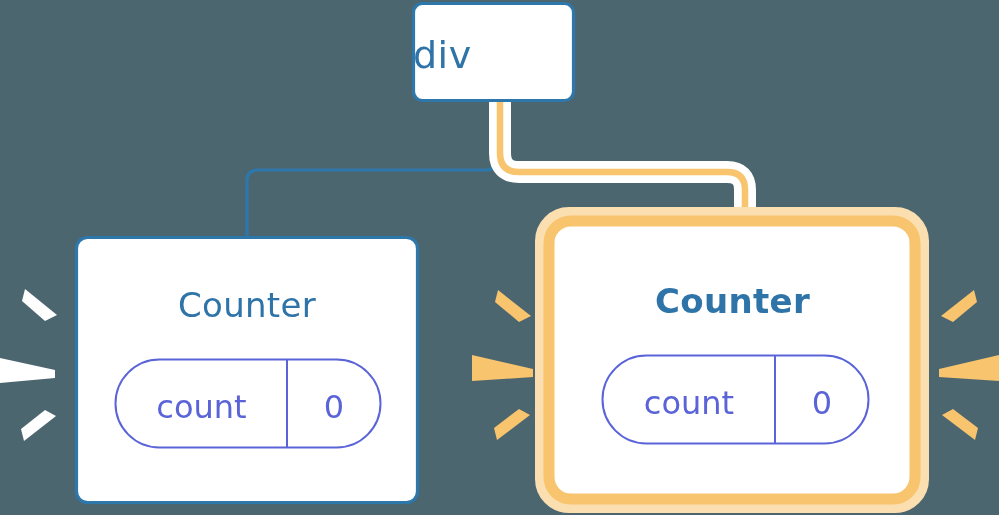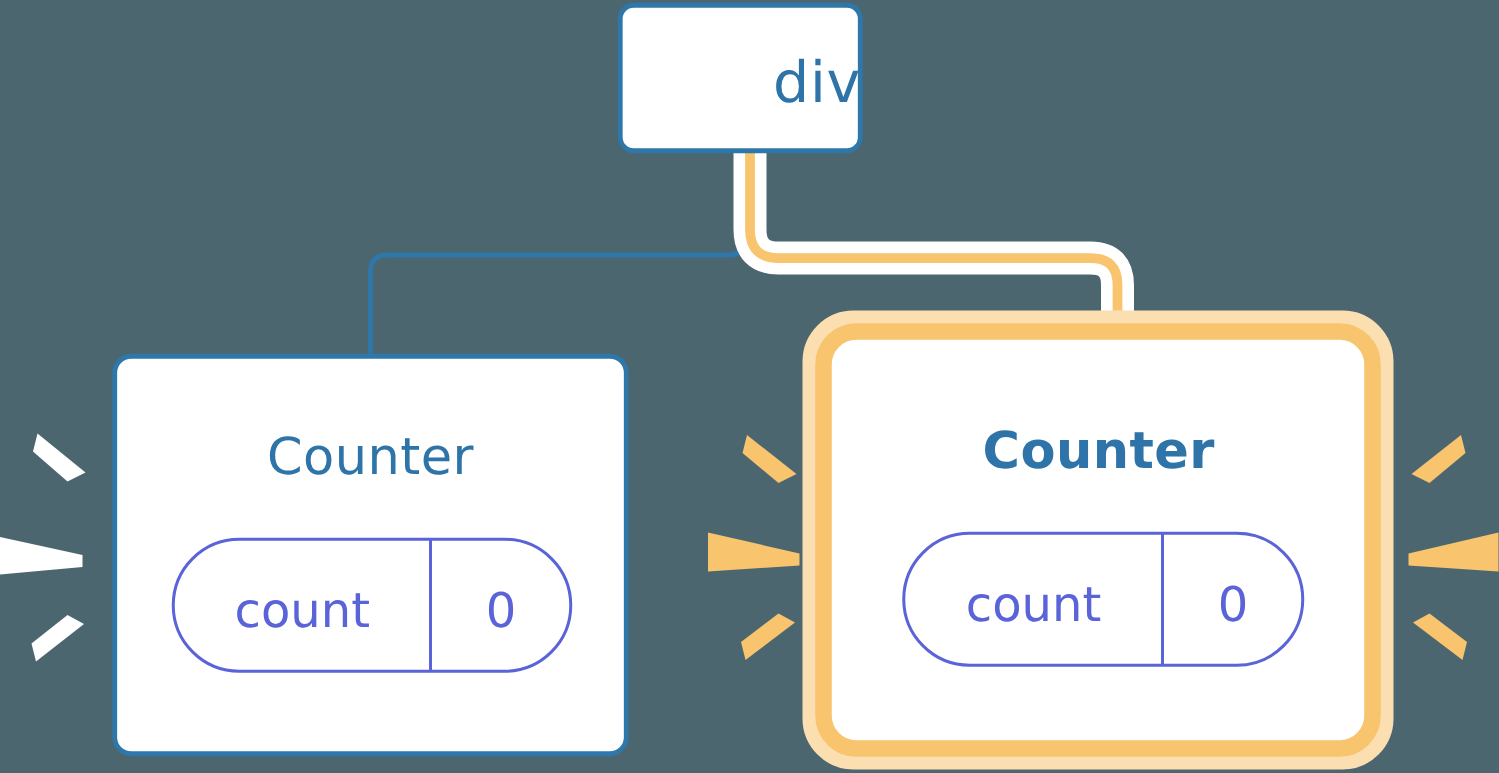--- a/index.html
+++ b/index.html
@@ -93,21 +93,21 @@
 
       <rect x="560" y="232" width="344" height="256" rx="13" ry="13" fill="#ffffff" stroke="none"></rect>
 
       <g>
         <rect x="602.5" y="355.5" width="266" height="88" rx="44" ry="44" fill="#ffffff" stroke="#5a63d8" stroke-width="2"></rect>
         <line x1="775" y1="355.5" x2="775" y2="443.5" stroke="#5a63d8" stroke-width="2"></line>
       </g>
     </g>
   </svg>
 
-  <div class="node-text" style="left:413px; top:33px; width:161px; text-align:right;
+  <div class="node-text" style="left:413px; top:33px; width:161px; text-align:left;
               font-size:38px; color:#2e74a8; font-weight:400; letter-spacing:0.5px;">div</div>
 
   <div class="node-text" style="left:76px; top:285px; width:342px; text-align:center;
               font-size:34px; color:#2e74a8; font-weight:400; letter-spacing:0.3px;">Counter</div>
 
   <div class="node-text" style="left:116px; top:388px; width:171px; text-align:center;
               font-size:32px; color:#5a63d8; font-weight:400;">count</div>
 
   <div class="node-text" style="left:287px; top:388px; width:94px; text-align:center;
               font-size:32px; color:#5a63d8; font-weight:400;">0</div>

